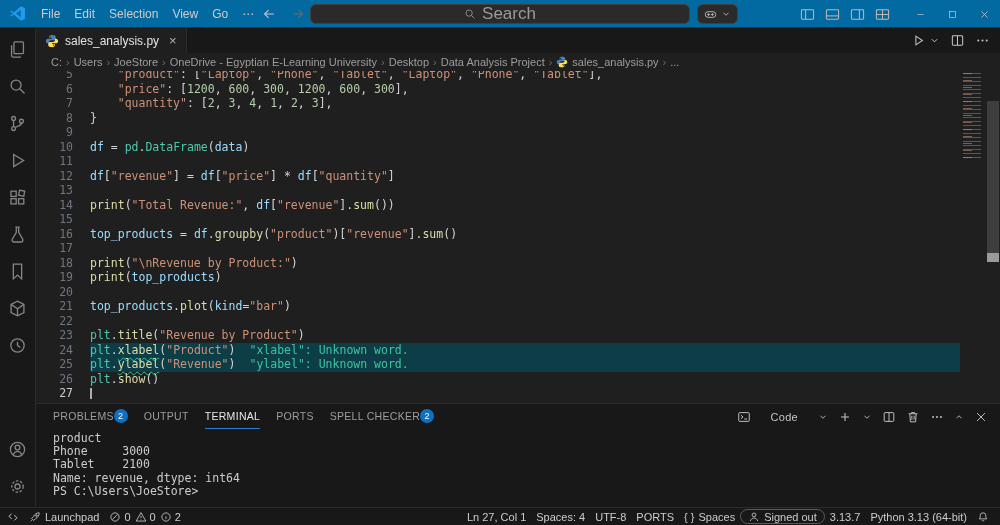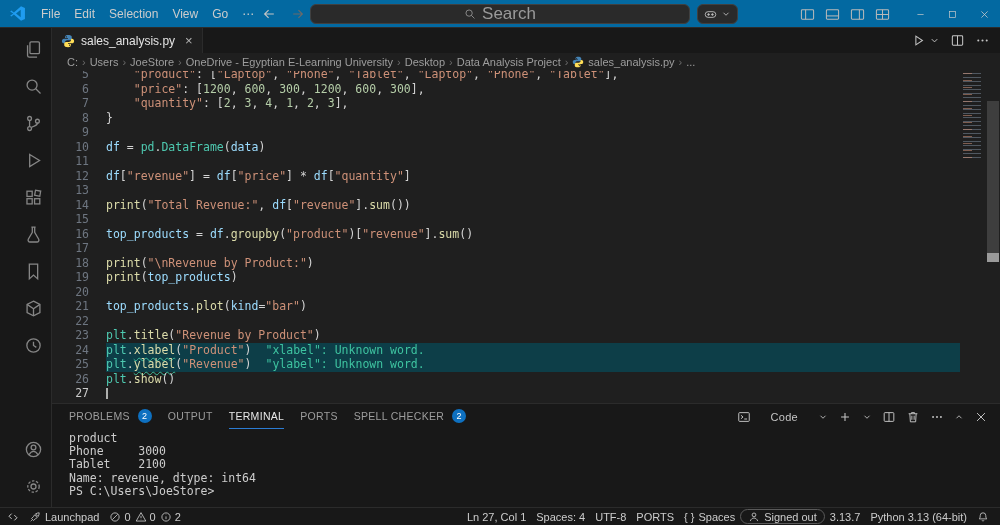--- a/index.html
+++ b/index.html
@@ -25,21 +25,21 @@
   .copilot-chip .ic{width:13px;height:13px;}
   .copilot-chip .chev{width:10px;height:10px;}
   .tb-right{position:absolute;right:0;top:0;height:28px;display:flex;align-items:center;}
   .layout-icons{display:flex;gap:10px;margin-right:14px;color:#b9b9b9;}
   .layout-icons .ic{width:15px;height:15px;}
   .winbtn{width:32px;height:28px;display:flex;align-items:center;justify-content:center;color:#cccccc;}
   .winbtn .ic{width:11px;height:11px;}
   .winbtn.close{font-size:14px;}
 
   
-  .main{flex:1;display:flex;min-height:0;margin-left:16px;}
+  .main{flex:1;display:flex;min-height:0;}
   .activitybar{width:36px;background:#181818;border-right:1px solid #2b2b2b;
     display:flex;flex-direction:column;align-items:center;padding-top:3px;}
   .ab-item{width:36px;height:37px;display:flex;align-items:center;justify-content:center;color:#868686;cursor:pointer;}
   .ab-item svg{width:19px;height:19px;}
   .ab-bottom{margin-top:auto;display:flex;flex-direction:column;align-items:center;padding-bottom:2px;}
 
   .editor-col{flex:1;display:flex;flex-direction:column;min-width:0;background:#1f1f1f;}
 
   
   .tabrow{height:25px;background:#181818;display:flex;align-items:stretch;flex:0 0 25px;}
@@ -83,21 +83,21 @@
     background:repeating-linear-gradient(to bottom,rgba(206,145,120,.55) 0 1.5px,transparent 1.5px 7px);}
   .vscroll{width:14px;flex:0 0 14px;position:relative;background:#1f1f1f;}
   .vs-slider{position:absolute;top:30px;left:1px;right:1px;height:152px;background:rgba(121,121,121,.35);}
   .vs-mark{position:absolute;top:182px;left:1px;right:1px;height:9px;background:rgba(255,255,255,.55);}
 
   
   .panel{height:104px;flex:0 0 104px;background:#181818;border-top:1px solid #2b2b2b;
     display:flex;flex-direction:column;}
   .panel-tabs{height:25px;flex:0 0 25px;display:flex;align-items:center;gap:16px;
     padding:0 12px 0 17px;font-size:10.5px;color:#9d9d9d;letter-spacing:.3px;}
-  .ptab{display:flex;align-items:center;gap:8px;height:25px;border-bottom:1px solid transparent;cursor:pointer;}
+  .ptab{display:flex;align-items:center;gap:0;height:25px;border-bottom:1px solid transparent;cursor:pointer;}
   .ptab.active{color:#e7e7e7;border-bottom-color:#2b7cd3;}
   .pbadge{min-width:14px;height:14px;border-radius:7px;background:#0e70c0;color:#fff;
     font-size:9px;display:flex;align-items:center;justify-content:center;padding:0 3px;}
   .panel-actions{margin-left:auto;display:flex;align-items:center;gap:10px;color:#c5c5c5;}
   .pa-group{display:flex;align-items:center;gap:20px;font-size:11px;}
   .panel-actions .ic{width:14px;height:14px;display:inline-flex;}
   .panel-actions .chev{width:10px;height:10px;}
   .terminal{flex:1;padding:3px 0 0 17px;white-space:pre;color:#cccccc;overflow:hidden;
     font-family:"DejaVu Sans Mono","Liberation Mono",monospace;font-size:11.5px;line-height:13.2px;}
 

